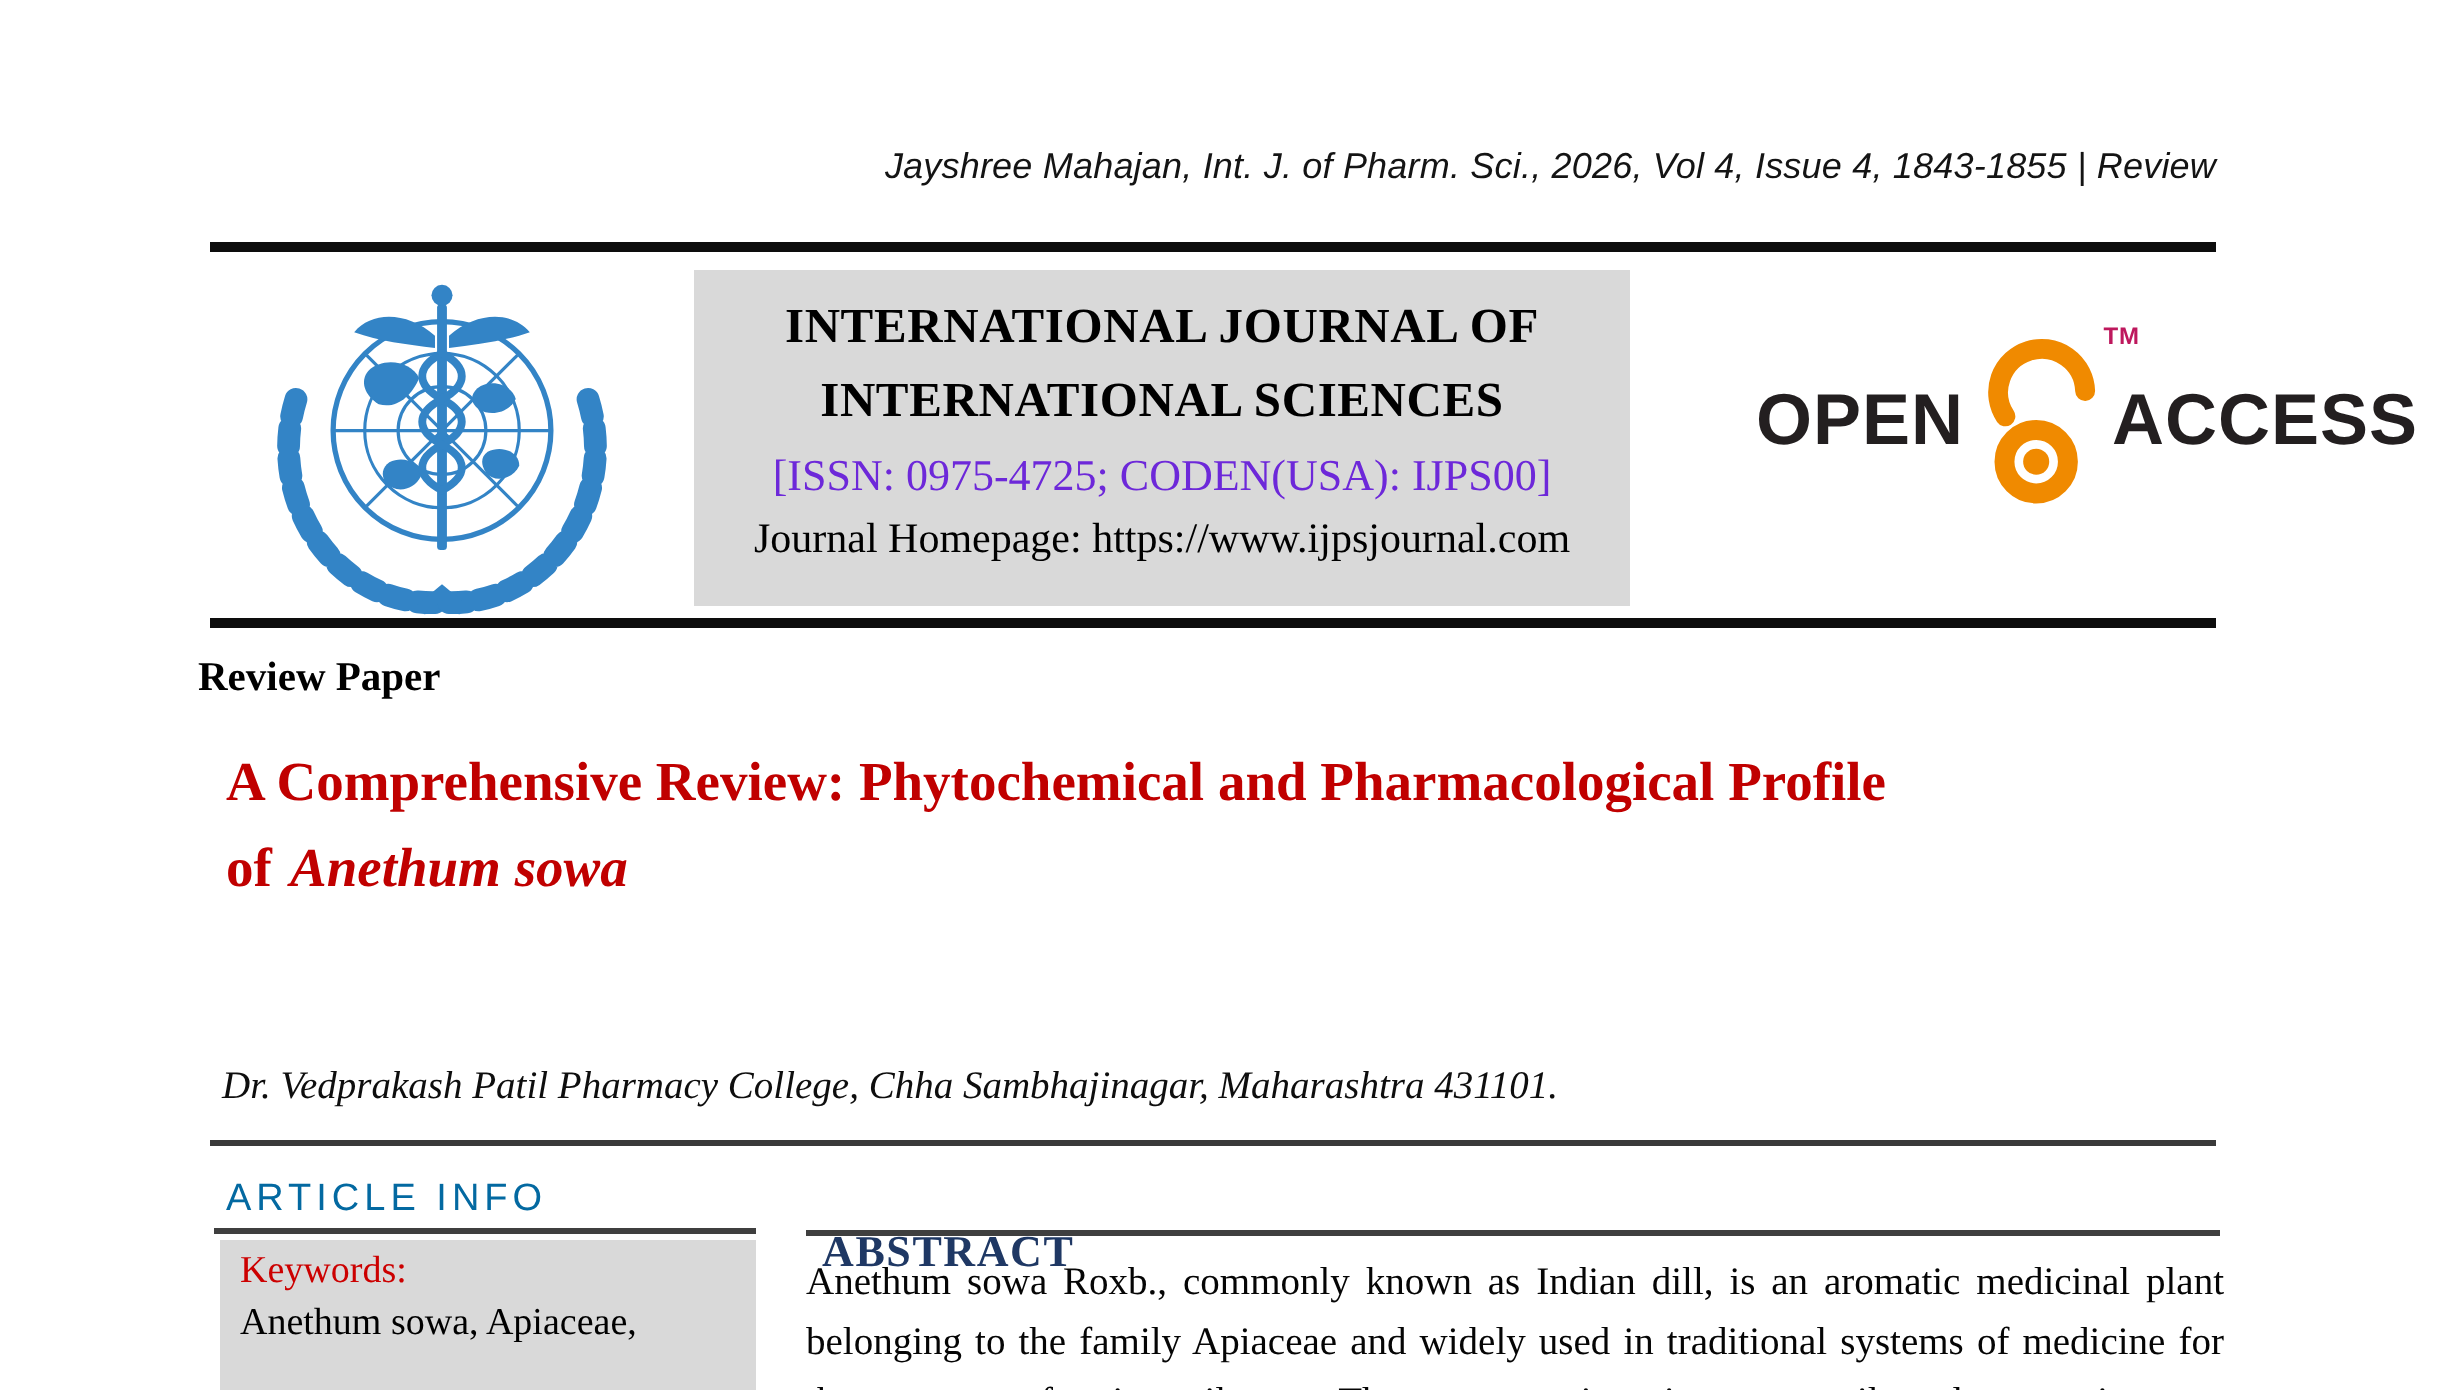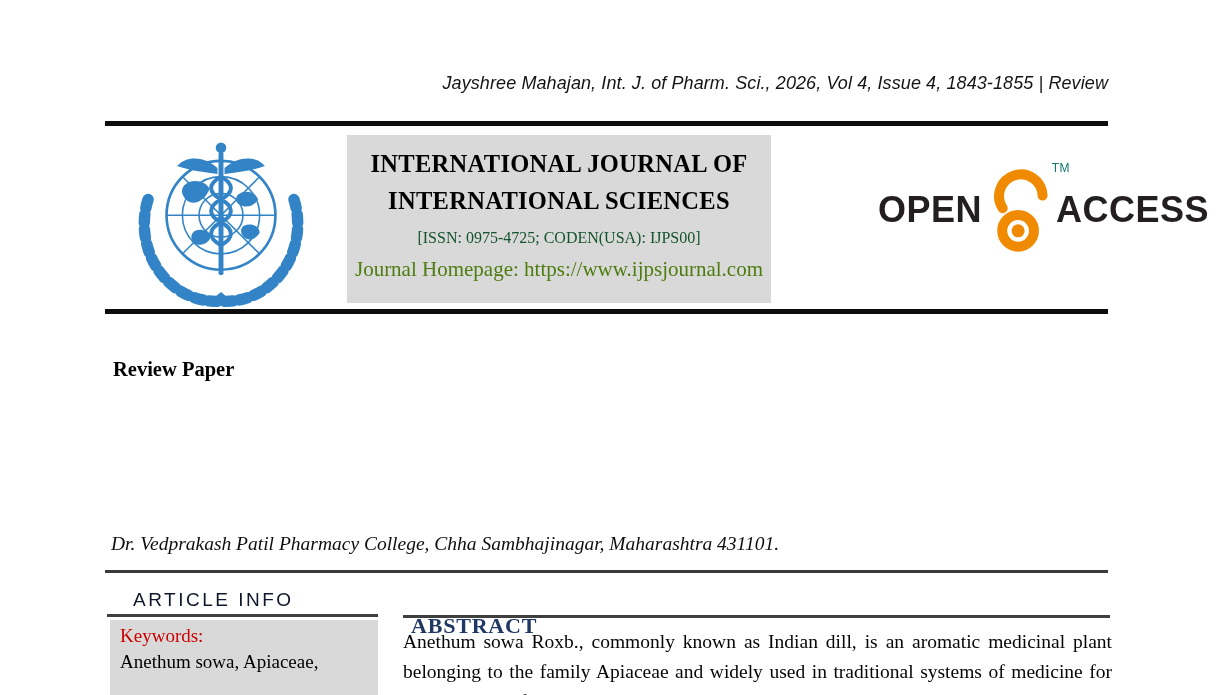--- a/index.html
+++ b/index.html
@@ -29,62 +29,62 @@
     font-family:"Liberation Sans", sans-serif;
     font-style:italic;font-size:18px;color:#141414;
     letter-spacing:0.1px;
   }
   .rule{position:absolute;left:105px;width:1003px;background:var(--rule_dark);}
   .rule-top{top:121px;height:4.5px;}
   .rule-mid{top:309px;height:4.5px;}
   .rule-thin{top:570px;height:3px;background:var(--rule_gray);}
   .logo{position:absolute;left:130px;top:131px;width:182px;height:180px;}
   .masthead{
-    position:absolute;left:347px;top:135px;width:424px;height:168px;
+    position:absolute;left:347px;top:135px;width:468px;height:168px;
     background:var(--box_gray);
     text-align:center;padding-top:11px;
   }
   .jtitle{font-weight:bold;font-size:24.5px;line-height:36.5px;letter-spacing:0.3px;color:#000;}
-  .jissn{font-size:16px;line-height:33px;margin-top:2px;color:#14532d;}
-  .jhome{font-size:21px;line-height:31px;color:#4d7c0f;}
+  .jissn{font-size:22px;line-height:33px;margin-top:2px;color:#6d28d9;}
+  .jhome{font-size:21px;line-height:31px;color:#000000;}
   .oa{
     position:absolute;left:878px;top:160px;width:236px;height:100px;
     display:flex;align-items:center;gap:8px;
     font-family:"Liberation Sans", sans-serif;
   }
   .oa-word{font-size:36px;font-weight:700;color:#231F20;letter-spacing:0.5px;}
   .oa-lock{position:relative;width:58px;height:96px;display:inline-block;}
   .oa-tm{
     position:absolute;top:-1px;right:-22px;
-    font-size:12px;color:#0f766e;font-weight:400;letter-spacing:0.5px;
+    font-size:12px;color:#be185d;font-weight:700;letter-spacing:0.5px;
   }
   .review-paper{
-    position:absolute;left:113px;top:328px;
-    font-size:20.5px;font-weight:bold;color:#000;margin-top:30px;
+    position:absolute;left:99px;top:328px;
+    font-size:20.5px;font-weight:bold;color:#000;
   }
   .title{
     position:absolute;left:113px;top:369px;width:990px;
     font-size:27.5px;font-weight:bold;color:var(--title_red);
     line-height:43px;font-family:"Liberation Serif", serif;
   }
   .title .t2p{margin-right:0.33em;}
   .authors{
     position:absolute;left:113px;top:475px;
     font-family:"Liberation Sans", sans-serif;
     font-size:21.5px;font-weight:700;color:var(--navy);
     letter-spacing:0.2px;
   }
   .affiliation{
     position:absolute;left:111px;top:533px;
     font-size:19.5px;font-style:italic;color:#0e0e0e;text-align:right;
   }
   .ai-head{
     position:absolute;left:113px;top:589px;
     font-family:"Liberation Sans", sans-serif;
-    font-size:19px;color:#0f172a;letter-spacing:2.5px;margin-left:20px;
+    font-size:19px;color:#0369a1;letter-spacing:2.5px;
   }
   .ai-underline{position:absolute;left:107px;top:614px;width:271px;height:2.5px;background:#3f3f3f;}
   .ai-box{
     position:absolute;left:110px;top:620px;width:268px;height:80px;
     background:var(--box_gray);
     padding:3px 6px 0 10px;
     font-size:19px;line-height:26px;color:#000;
     overflow:hidden;
   }
   .ai-box .kw{color:var(--keywords_red);}
@@ -162,20 +162,24 @@
       </svg>
       <span class="oa-tm">TM</span>
     </span>
     <span class="oa-word">ACCESS</span>
   </div>
 
   <div class="rule rule-mid"></div>
 
   <div class="review-paper">Review Paper</div>
 
+  <h1 class="title">
+    <span>A Comprehensive Review: Phytochemical and Pharmacological Profile</span><br>
+    <span class="t2p">of</span><em>Anethum sowa</em>
+  </h1>
 
 
   <div class="affiliation">Dr. Vedprakash Patil Pharmacy College, Chha Sambhajinagar, Maharashtra 431101.</div>
 
   <div class="rule rule-thin"></div>
 
   <div class="ai-head">ARTICLE INFO</div>
   <div class="ai-underline"></div>
   <div class="ai-box">
     <div class="kw">Keywords:</div>

